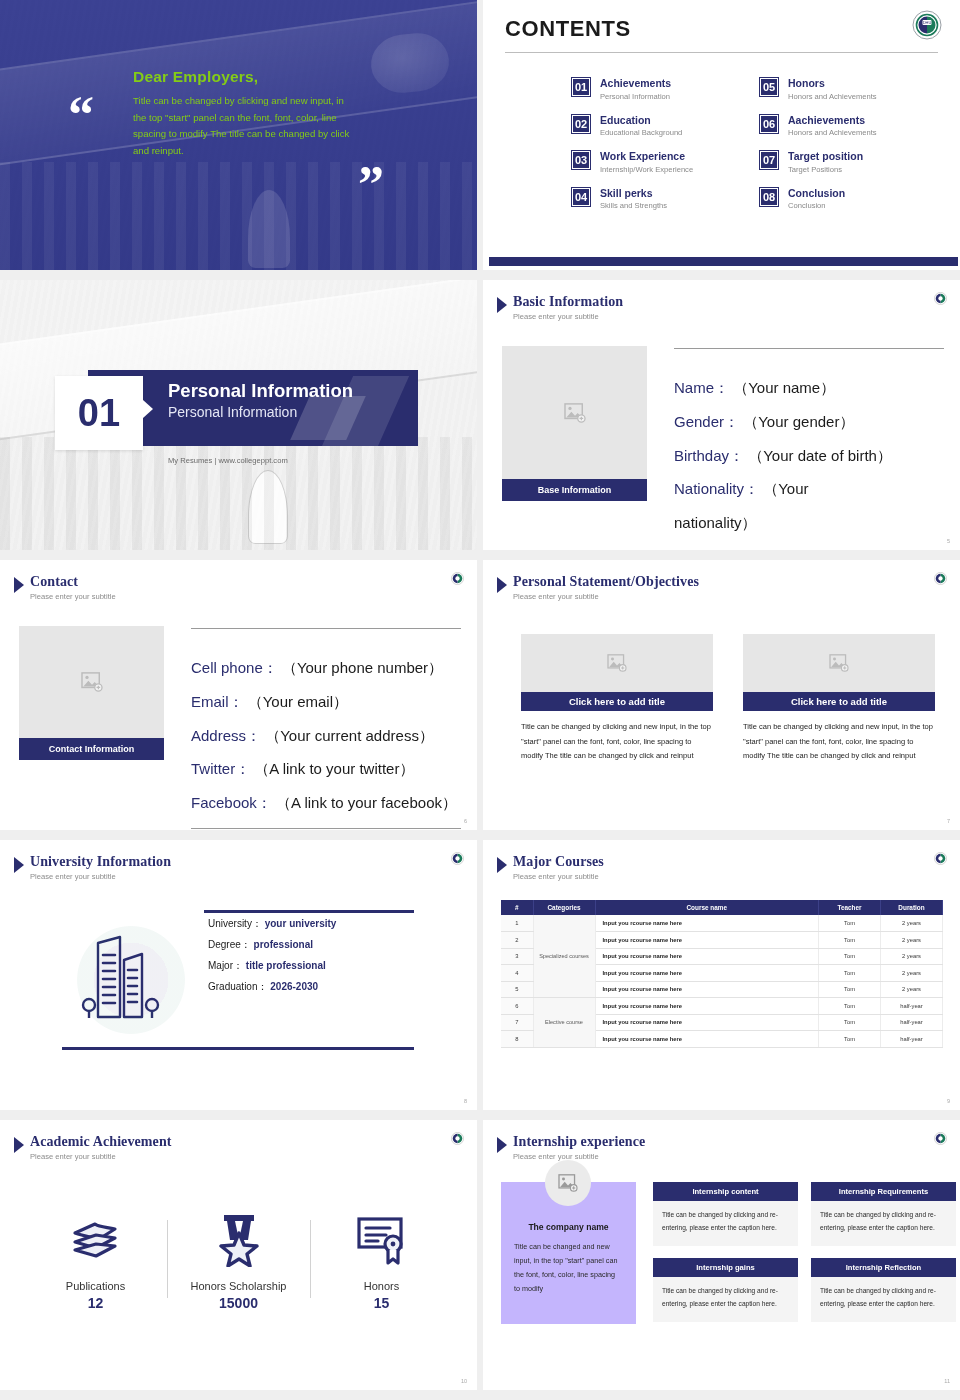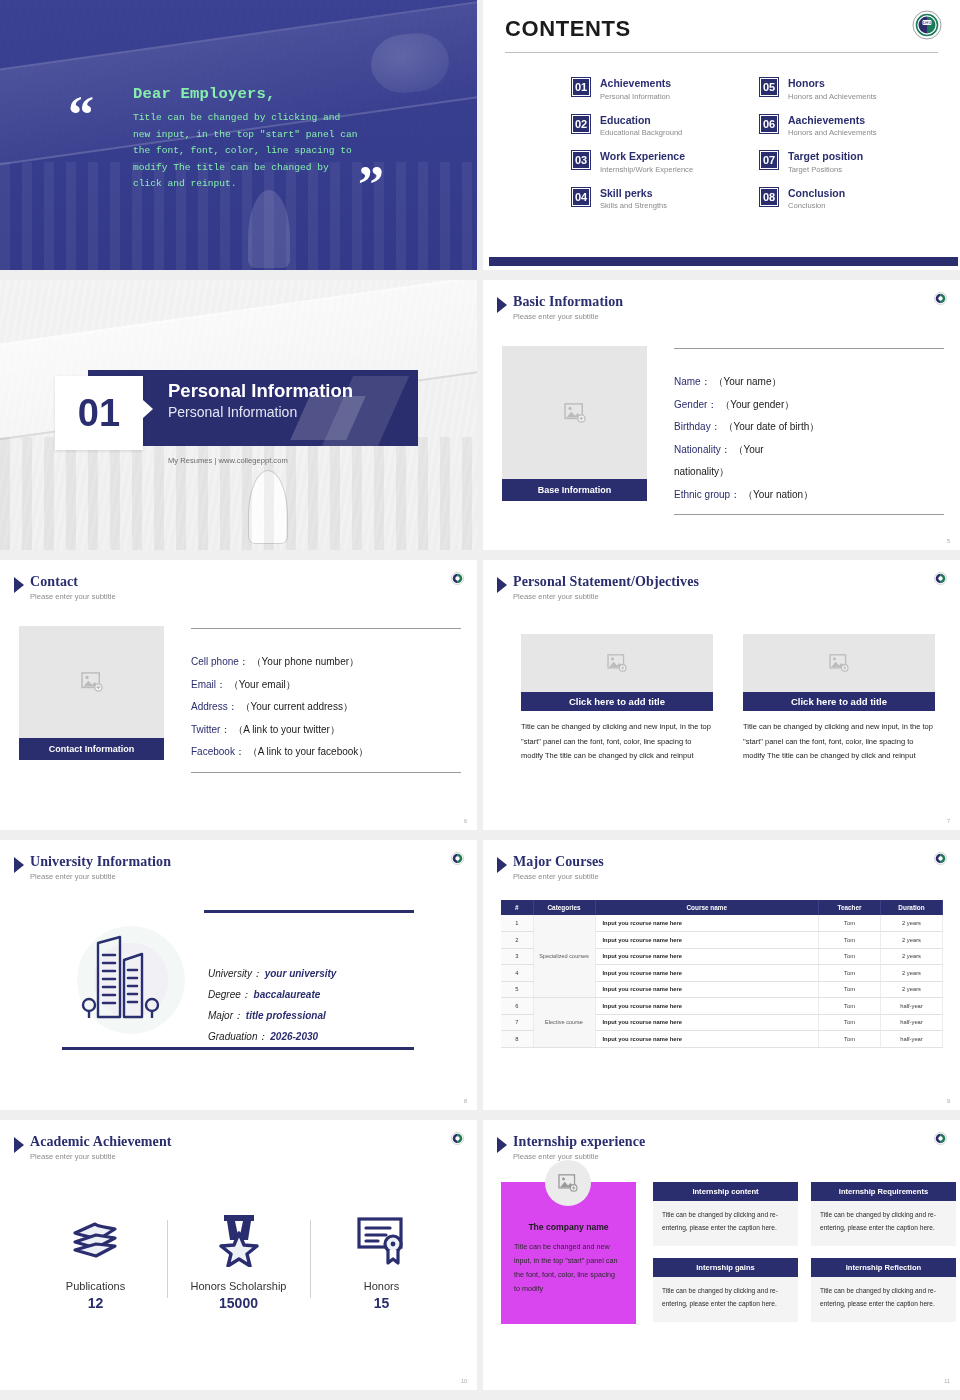--- a/index.html
+++ b/index.html
@@ -52,21 +52,21 @@
     position:absolute; left:52%; bottom:2px; width:42px; height:78px;
     background: rgba(255,255,255,.13);
     border-radius: 50% 50% 18% 18% / 62% 62% 10% 10%;
   }
   .quote-mark {
     position:absolute; color:#fff; font-family:"Liberation Serif", serif;
     font-weight: 700; line-height: .72; user-select:none;
   }
   .qm-open { left: 68px; top: 96px; font-size: 52px; }
   .qm-close { left: 358px; top: 166px; font-size: 52px; }
-  .cover-body { position:absolute; left:133px; top:85px; width: 226px; color:#86efac;font-family:Liberation Mono, monospace; }
+  .cover-body { position:absolute; left:133px; top:68px; width: 226px; color:#84cc16; }
   .cover-title { font-size: 15.5px; font-weight: 700; letter-spacing:.2px; margin-bottom: 7px; }
   .cover-text { font-size: 9.6px; line-height: 1.72; }
 
   
   .contents { padding: 16px 22px 0 22px; }
   .contents-title { font-size: 22px; font-weight: 700; color: #1b1b1b; letter-spacing: .6px; }
   .contents-rule { height: 1px; background: #bdbdbd; margin-top: 10px; }
   .toc-seal { position:absolute; right: 18px; top: 10px; }
   .toc {
     display: grid; grid-template-columns: 1fr 1fr;
@@ -155,40 +155,40 @@
     display:flex; align-items:center; justify-content:center; height: 22px;
   }
 
   
   .info-wrap { position:absolute; left: 19px; top: 66px; display:flex; gap: 27px; }
   .info-photo { width: 145px; }
   .info-photo .ph { height: 133px; }
   .info-list { width: 270px; padding-top: 2px; }
   .info-list .top-rule { height:1px; background:#9a9a9a; margin-bottom: 22px; }
   .info-list .bot-rule { height:1px; background:#9a9a9a; margin-top: 8px; }
-  .info-row { font-size: 10px; line-height: 2.25; color: #1b1b1b; }
+  .info-row { font-size: 15px; line-height: 2.25; color: #1b1b1b; }
   .info-row .k { color:#2a2d6e; }
 
   
   .contact-photo { width: 145px; }
   .contact-photo .ph { height: 112px; }
   .contact-list { width: 270px; }
 
   
   .ps-cols { position:absolute; left: 38px; top: 74px; display:flex; gap: 30px; }
   .ps-col { width: 192px; }
   .ps-col .ph { height: 58px; }
   .ps-col .ph-cap { height: 19px; font-size: 9.5px; }
   .ps-text { font-size: 7.5px; line-height: 1.95; color:#1d1d1d; margin-top: 9px; }
 
   
   .uni-card { position:absolute; left: 62px; top: 70px; width: 352px; height: 140px; }
   .uni-top { height: 3px; background:#2a2d6e; width: 210px; margin-left: 142px; }
   .uni-bot { height: 3px; background:#2a2d6e; position:absolute; left:0; bottom:0; width: 352px; }
-  .uni-mid { display:flex; height: 134px; align-items: flex-end; font-style: italic; }
+  .uni-mid { display:flex; height: 134px; align-items: flex-start; }
   .uni-ill { width: 138px; height: 134px; position: relative; }
   .uni-wm {
     position:absolute; left: 6px; top: 4px; width: 126px; height: 126px; border-radius:50%;
     background: radial-gradient(circle, rgba(42,45,110,.07) 0 42%, rgba(20,120,90,.05) 42% 60%, rgba(0,0,0,0) 61%);
   }
   .uni-fields { padding-left: 8px; }
   .uni-row { font-size: 10px; line-height: 2.1; color: #1b1b1b; }
   .uni-row b { color:#2a2d6e; }
 
   
@@ -210,21 +210,21 @@
   .ach-cell { width: 143px; text-align:center; position: relative; }
   .ach-cell + .ach-cell::before {
     content:""; position:absolute; left:0; top: 8px; width:1px; height: 78px; background:#d2d2d2;
   }
   .ach-ico { height: 56px; display:flex; align-items:center; justify-content:center; }
   .ach-label { font-size: 11px; color:#333; margin-top: 12px; }
   .ach-value { font-size: 14px; font-weight: 700; color:#2a2d6e; margin-top: 3px; }
 
   
   .itn { position:absolute; left: 18px; top: 62px; display:flex; gap: 17px; }
-  .itn-company { width: 135px; background: #d946ef; padding: 40px 13px 14px; position: relative; min-height: 142px; }
+  .itn-company { width: 135px; background: #c4b5fd; padding: 40px 13px 14px; position: relative; min-height: 142px; }
   .itn-avatar {
     position:absolute; left: 44px; top: -22px; width: 46px; height: 46px; border-radius: 50%;
     background: #ebebeb; display:flex; align-items:center; justify-content:center;
   }
   .itn-cname { font-size: 8.6px; font-weight: 700; text-align:center; color:#1b1b1b; margin-bottom: 8px; }
   .itn-ctext { font-size: 7.2px; line-height: 1.95; color:#2a2a2a; }
   .itn-grid { display:grid; grid-template-columns: 145px 145px; gap: 10px 13px; }
   .itn-card-h {
     background:#2a2d6e; color:#fff; font-size: 7.6px; font-weight:700;
     text-align:center; padding: 5px 0;
@@ -534,21 +534,21 @@
             </g>
           </svg>
         </div>
         <div class="uni-fields">
           <div class="uni-row">
             <span>University：</span>
             <b>your university</b>
           </div>
           <div class="uni-row">
             <span>Degree：</span>
-            <b>baccalaureate</b>
+            <b>professional</b>
           </div>
           <div class="uni-row">
             <span>Major：</span>
             <b>title professional</b>
           </div>
           <div class="uni-row">
             <span>Graduation：</span>
             <b>2026-2030</b>
           </div>
         </div>

